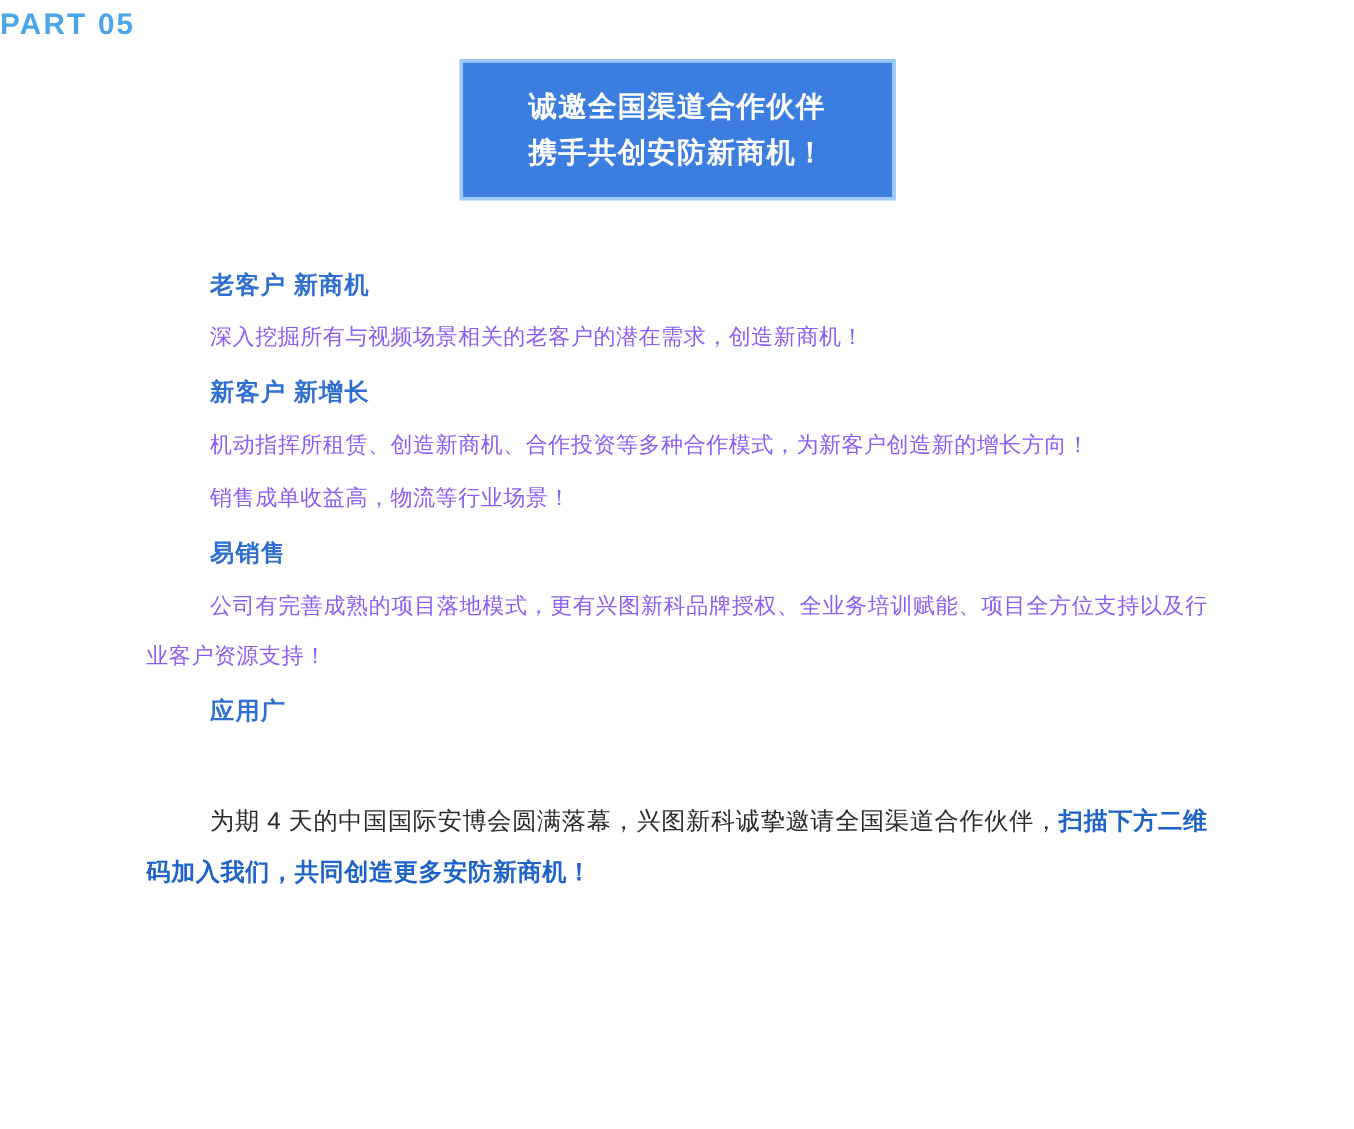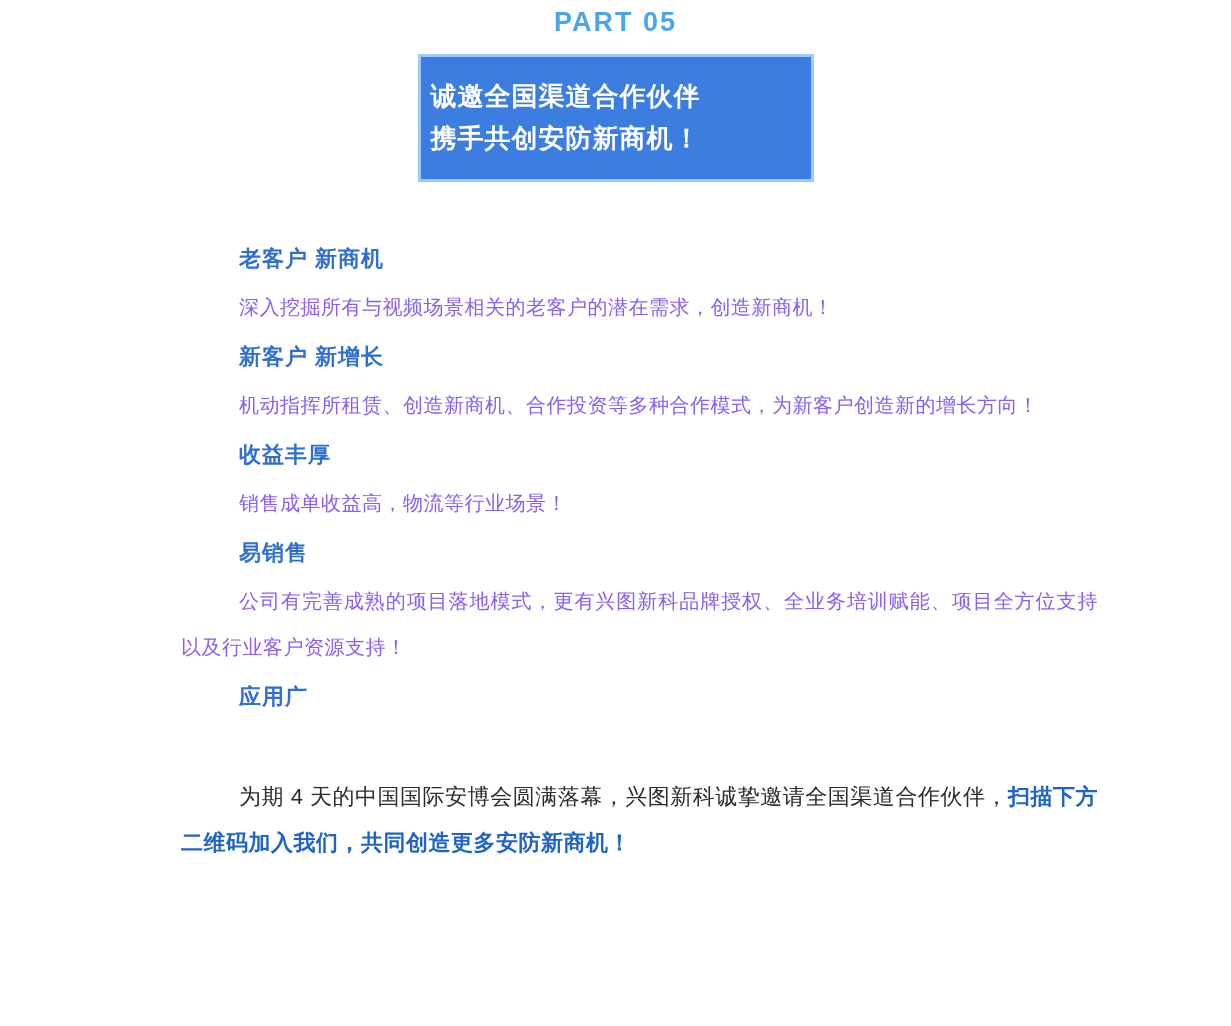--- a/index.html
+++ b/index.html
@@ -19,50 +19,50 @@
   .page {
     width: 1231px;
     min-height: 1026px;
     position: relative;
     box-sizing: border-box;
     padding: 0;
   }
 
   
   .part-label {
-    text-align: center;
+    text-align: left;
     color: #4aa6e8;
     font-size: 27px;
     font-weight: bold;
     letter-spacing: 2px;
     padding-top: 6px;
     line-height: 1.2;
   }
 
   .title-box {
     margin: 16px auto 0 auto;
     width: 396px;
     box-sizing: border-box;
     background: #3c7de0;
     border: 3px solid #9ecbf5;
     padding: 18px 10px 20px 10px;
+    text-align: center;
   }
   .title-line {
     color: #ffffff;
     font-size: 26px;
     font-weight: bold;
     line-height: 42px;
     letter-spacing: 1px;
   }
 
   
   .content {
     margin-top: 52px;
     padding: 0 133px 0 133px;
-    margin-left: 48px;
   }
 
   .section {
     margin-bottom: 2px;
   }
 
   .sec-heading {
     color: #2f6fd0;
     font-size: 22px;
     font-weight: bold;
@@ -112,21 +112,20 @@
       <div class="sec-heading">老客户  新商机</div>
       <div class="sec-body">深入挖掘所有与视频场景相关的老客户的潜在需求，创造新商机！</div>
     </div>
 
     <div class="section">
       <div class="sec-heading">新客户  新增长</div>
       <div class="sec-body">机动指挥所租赁、创造新商机、合作投资等多种合作模式，为新客户创造新的增长方向！</div>
     </div>
 
     <div class="section">
-      <div class="sec-heading">收益丰厚</div>
       <div class="sec-body">销售成单收益高，物流等行业场景！</div>
     </div>
 
     <div class="section">
       <div class="sec-heading">易销售</div>
       <div class="sec-body">公司有完善成熟的项目落地模式，更有兴图新科品牌授权、全业务培训赋能、项目全方位支持以及行业客户资源支持！</div>
     </div>
 
     <div class="section">
       <div class="sec-heading">应用广</div>

